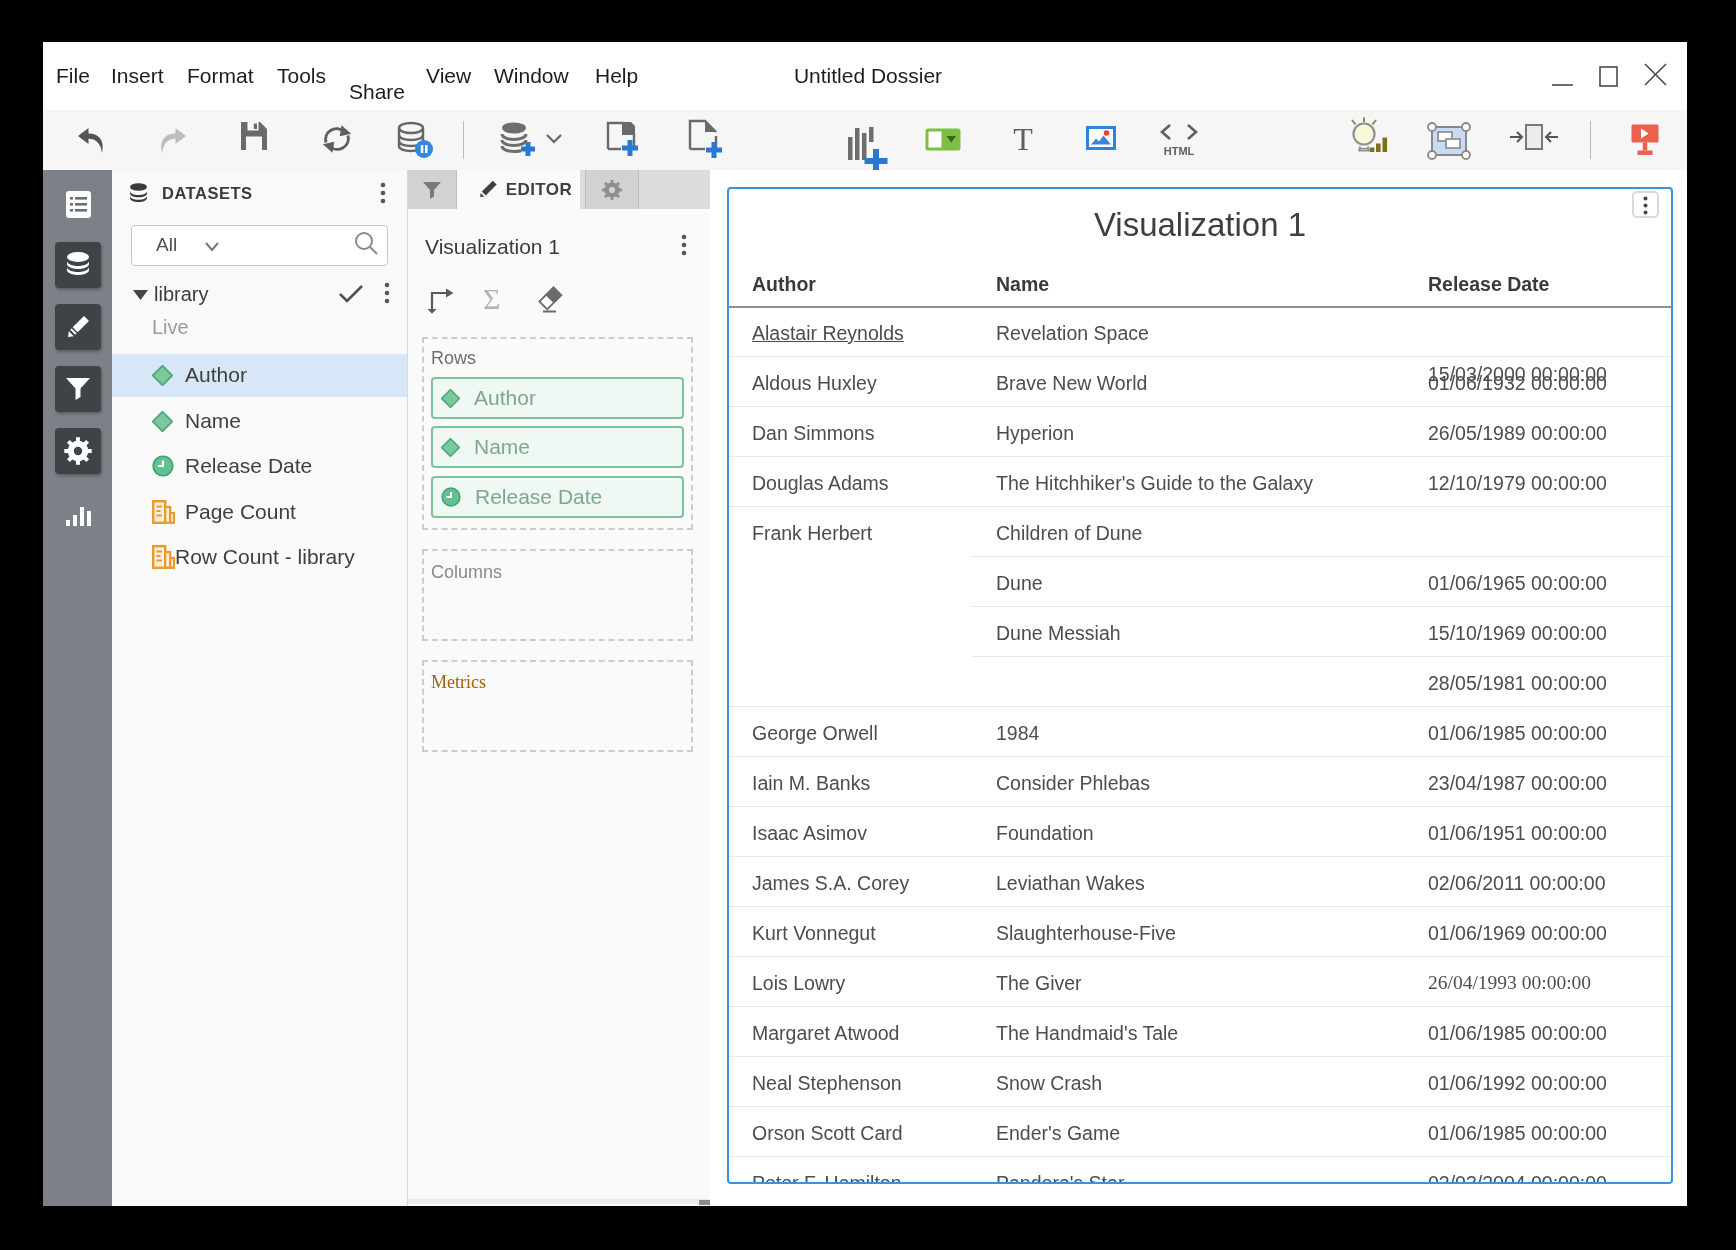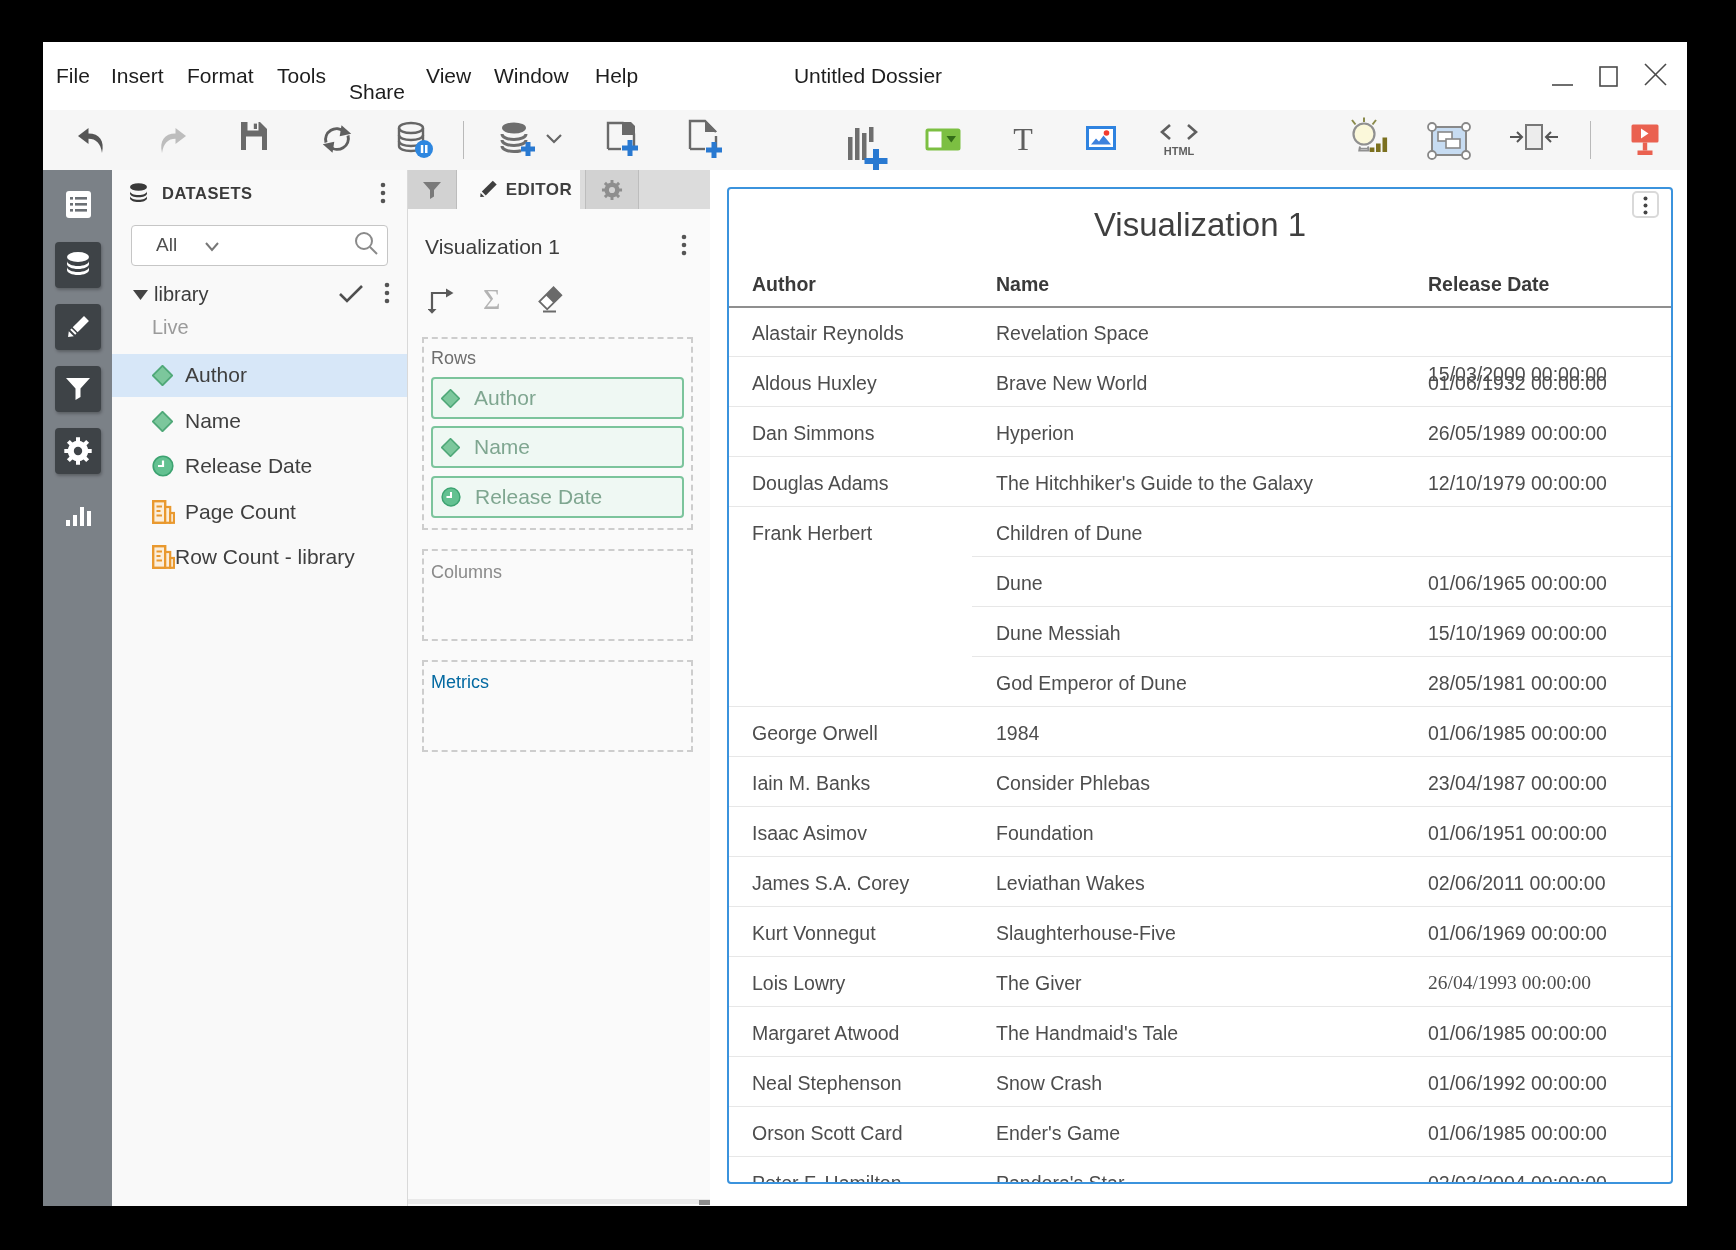--- a/index.html
+++ b/index.html
@@ -367,38 +367,38 @@
 <circle cx="11" cy="11" r="9.8" fill="#63c191" stroke="#3da371" stroke-width="1.6"></circle>
 <path d="M11 5.5 V11 H6" fill="none" stroke="#fff" stroke-width="2.2"></path>
 </svg>
 <span class="pilltext">Release Date</span>
 </div>
 
 <div class="dashbox" style="top:379px;height:92px;"></div>
 <span class="a dlabel" style="left:23px;top:392px;color:#8a8a8a;">Columns</span>
 
 <div class="dashbox" style="top:490px;height:92px;"></div>
-<span class="a dlabel" style="left:23px;top:502px;color:#0369a1;">Metrics</span>
+<span class="a dlabel" style="left:23px;top:502px;color:#a16207;font-family:Liberation Serif, serif;">Metrics</span>
 <div class="a" style="left:0;top:1029px;width:303px;height:5px;background:#e9e9e9;"></div>
 <div class="a" style="left:291px;top:1030px;width:12px;height:5px;background:#8b8b8b;"></div>
 </div>
 <div id="canvas">
 <div id="vizbox">
 <div class="a" style="left:0;top:14px;width:942px;height:44px;line-height:44px;text-align:center;font-size:33px;color:#3f3f3f;">Visualization 1</div>
 <div class="a" style="left:903px;top:2px;width:27px;height:27px;border:2px solid #d9d9d9;border-radius:5px;background:#fff;"></div>
 <svg class="a" style="left:914px;top:7px;" width="5" height="19" viewBox="0 0 5 19">
           <circle cx="2.5" cy="2.5" r="2" fill="#444"></circle>
           <circle cx="2.5" cy="9.5" r="2" fill="#444"></circle>
           <circle cx="2.5" cy="16.5" r="2" fill="#444"></circle>
         </svg>
 <div class="a" style="top:74px;height:42px;line-height:42px;font-size:19.5px;font-weight:bold;color:#3a3a3a;left:23px;">Author</div>
 <div class="a" style="top:74px;height:42px;line-height:42px;font-size:19.5px;font-weight:bold;color:#3a3a3a;left:267px;">Name</div>
 <div class="a" style="top:74px;height:42px;line-height:42px;font-size:19.5px;font-weight:bold;color:#3a3a3a;left:699px;">Release Date</div>
 <div class="a" style="left:0;top:117px;width:942px;height:2px;background:#8f8f8f;"></div>
-<span class="rowtext" style="left:23px;top:119px;">Alastair Reynolds</span>
+<span class="rowtext" style="left:23px;top:119px;text-decoration:underline;">Alastair Reynolds</span>
 <span class="rowtext" style="left:267px;top:119px;">Revelation Space</span>
 <span class="rowtext" style="left:699px;top:119px;margin-top:41px;">15/03/2000 00:00:00</span>
 <div class="hline" style="left:0;top:167px;width:942px;"></div>
 <span class="rowtext" style="left:23px;top:169px;">Aldous Huxley</span>
 <span class="rowtext" style="left:267px;top:169px;">Brave New World</span>
 <span class="rowtext" style="left:699px;top:169px;">01/06/1932 00:00:00</span>
 <div class="hline" style="left:0;top:217px;width:942px;"></div>
 <span class="rowtext" style="left:23px;top:219px;">Dan Simmons</span>
 <span class="rowtext" style="left:267px;top:219px;">Hyperion</span>
 <span class="rowtext" style="left:699px;top:219px;">26/05/1989 00:00:00</span>
@@ -409,21 +409,20 @@
 <div class="hline" style="left:0;top:317px;width:942px;"></div>
 <span class="rowtext" style="left:23px;top:319px;">Frank Herbert</span>
 <span class="rowtext" style="left:267px;top:319px;">Children of Dune</span>
 <div class="hline" style="left:243px;top:367px;width:699px;"></div>
 <span class="rowtext" style="left:267px;top:369px;">Dune</span>
 <span class="rowtext" style="left:699px;top:369px;">01/06/1965 00:00:00</span>
 <div class="hline" style="left:243px;top:417px;width:699px;"></div>
 <span class="rowtext" style="left:267px;top:419px;">Dune Messiah</span>
 <span class="rowtext" style="left:699px;top:419px;">15/10/1969 00:00:00</span>
 <div class="hline" style="left:243px;top:467px;width:699px;"></div>
-<span class="rowtext" style="left:267px;top:469px;">God Emperor of Dune</span>
 <span class="rowtext" style="left:699px;top:469px;">28/05/1981 00:00:00</span>
 <div class="hline" style="left:0;top:517px;width:942px;"></div>
 <span class="rowtext" style="left:23px;top:519px;">George Orwell</span>
 <span class="rowtext" style="left:267px;top:519px;">1984</span>
 <span class="rowtext" style="left:699px;top:519px;">01/06/1985 00:00:00</span>
 <div class="hline" style="left:0;top:567px;width:942px;"></div>
 <span class="rowtext" style="left:23px;top:569px;">Iain M. Banks</span>
 <span class="rowtext" style="left:267px;top:569px;">Consider Phlebas</span>
 <span class="rowtext" style="left:699px;top:569px;">23/04/1987 00:00:00</span>
 <div class="hline" style="left:0;top:617px;width:942px;"></div>

